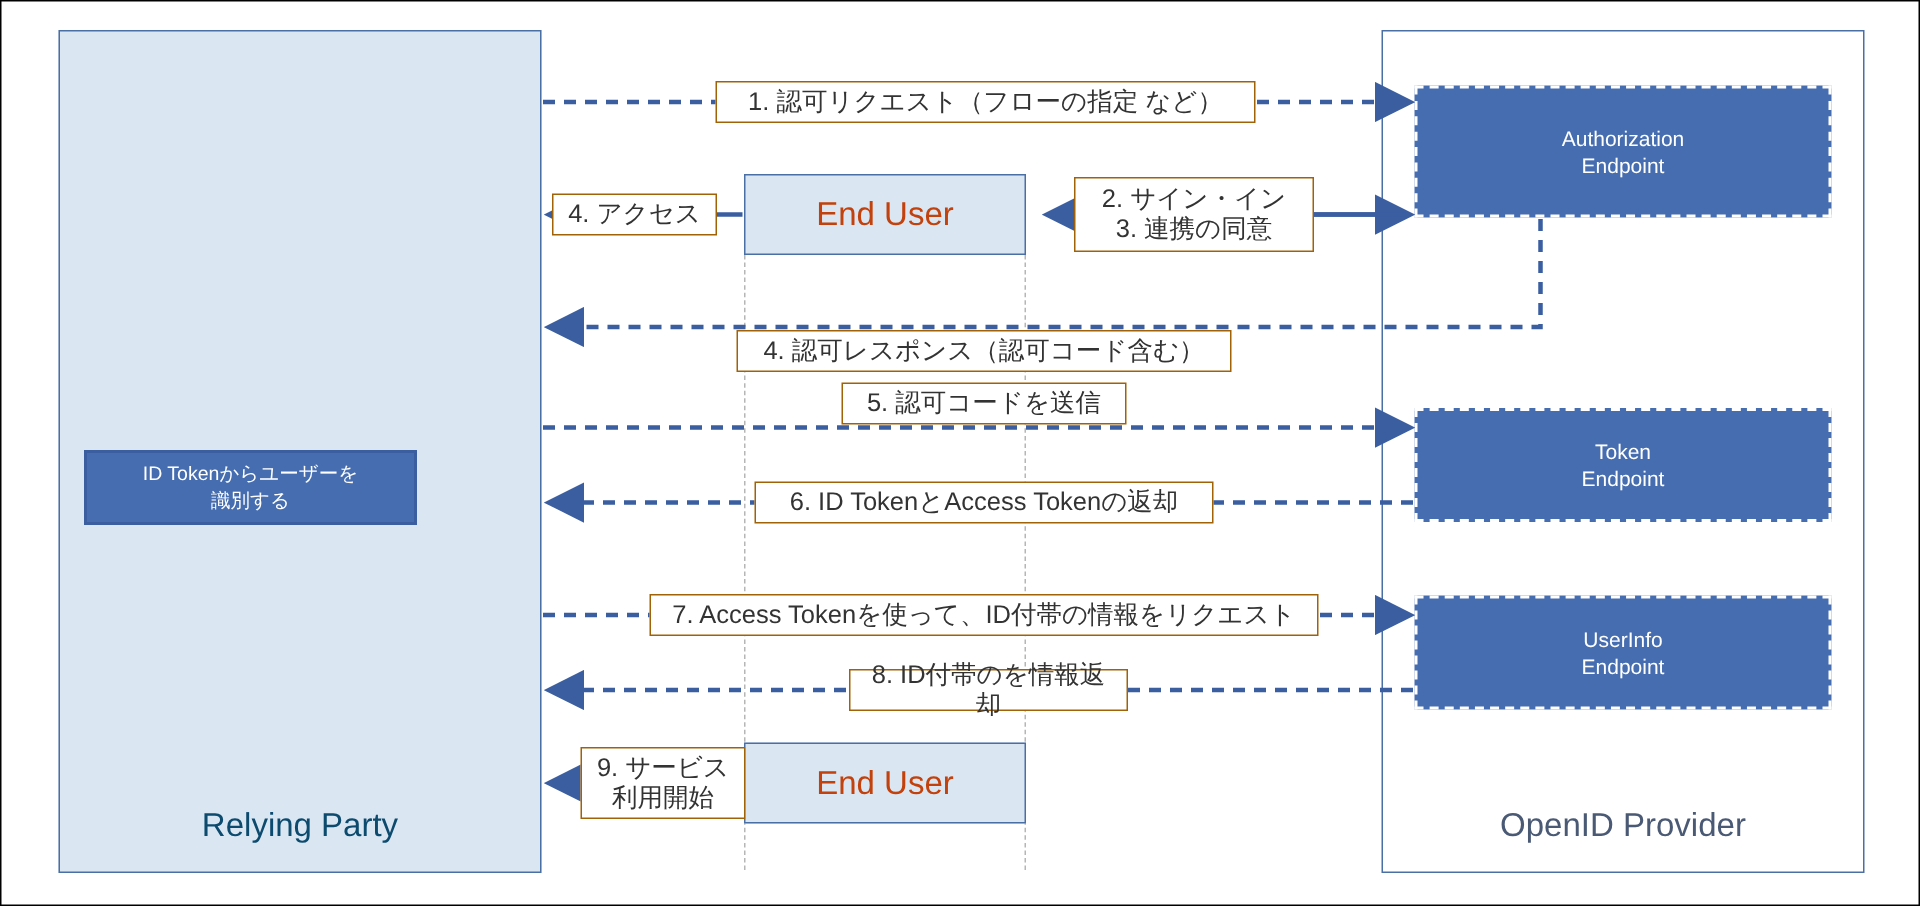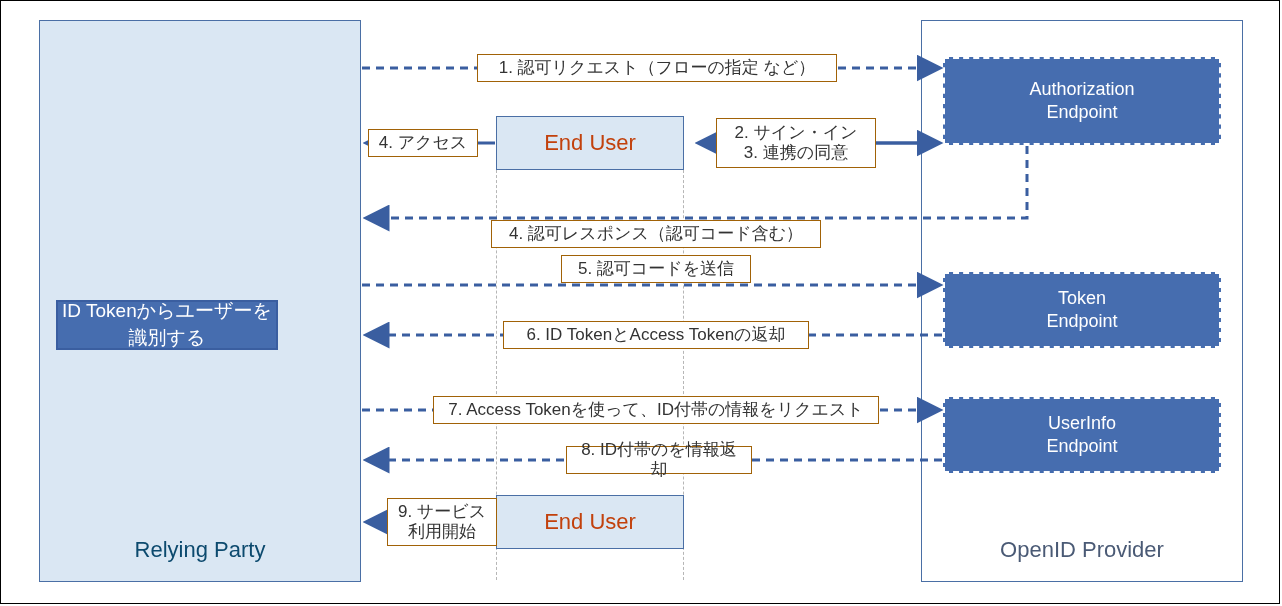--- a/index.html
+++ b/index.html
@@ -46,29 +46,29 @@
   .end-user {
     border: 1px solid #4a6fa5;
     background: #dae7f3;
     font-size: 22px;
     color: #c2410c;
   }
   .endpoint {
     border: 2px dashed #fff;
     background: #466daf;
     color: #fff;
-    font-size: 18px;
+    font-size: 14px;
     line-height: 1.3;
     padding: 4px;
   }
   .note {
     border: 2px solid #3a5ea0;
     background: #466daf;
     color: #fff;
-    font-size: 19px;
+    font-size: 13px;
     line-height: 1.4;
   }
   .label {
     position: absolute;
     box-sizing: border-box;
     border: 1px solid #a16207;
     background: #fff;
     font-size: 17px;
     color: #333;
     display: flex;

